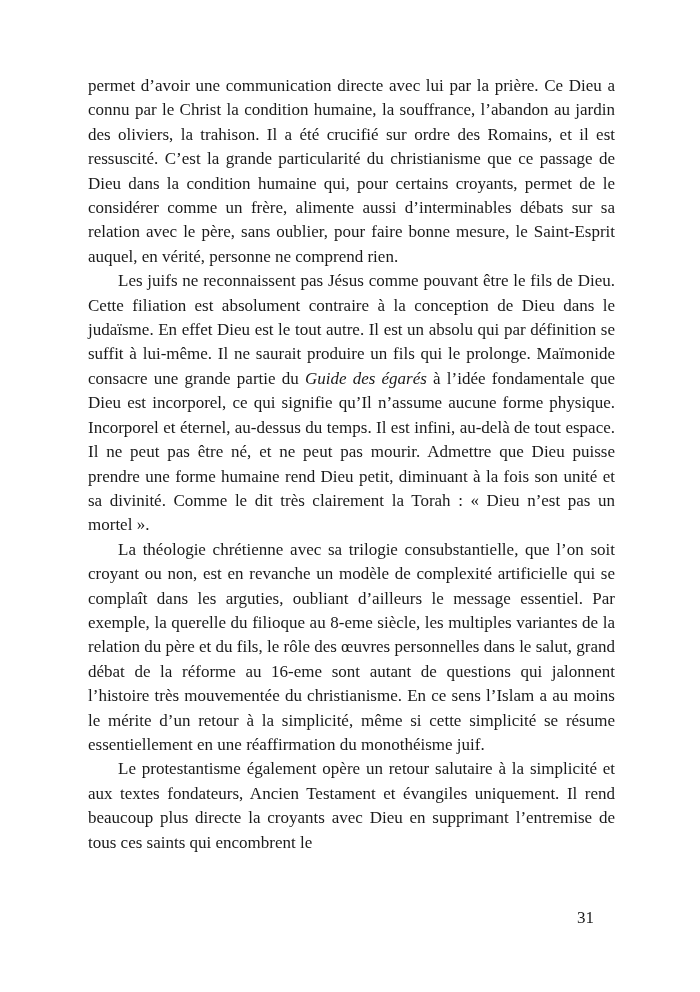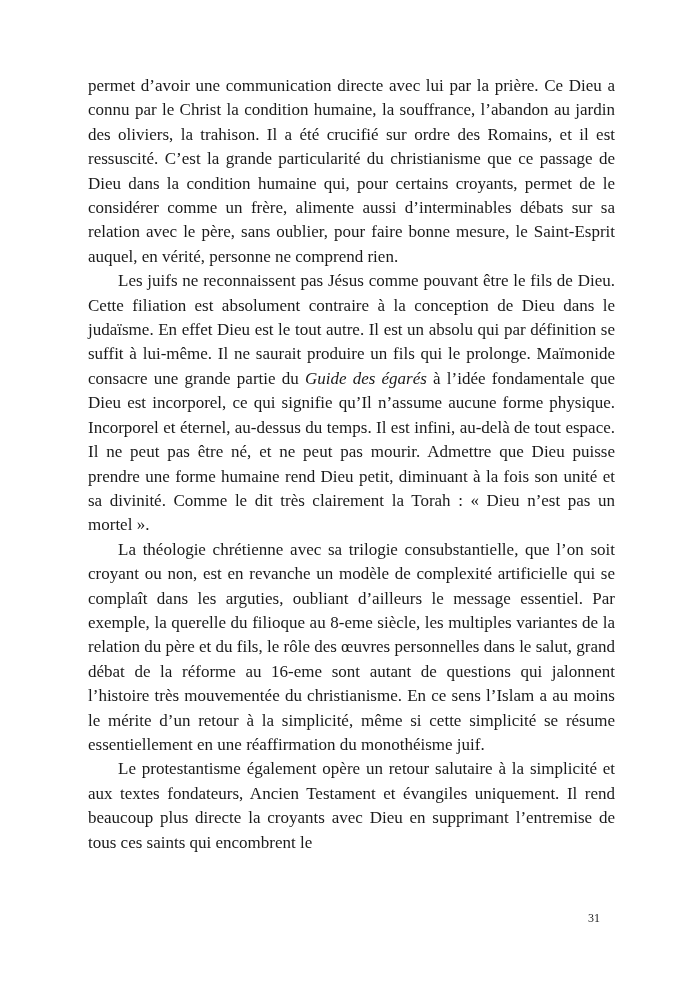--- a/index.html
+++ b/index.html
@@ -30,23 +30,23 @@
     padding: 0;
   }
   .text-block p.indent {
     text-indent: 30px;
   }
   .text-block em {
     font-style: italic;
   }
   .page-number {
     position: absolute;
-    right: 80px;
+    right: 86px;
     top: 906px;
-    font-size: 12px;
+    font-size: 17px;
     line-height: 24.4px;
     text-align: right;
   }
 </style>
 </head>
 <body>
 
 <div class="page">
 
   <div class="text-block">

